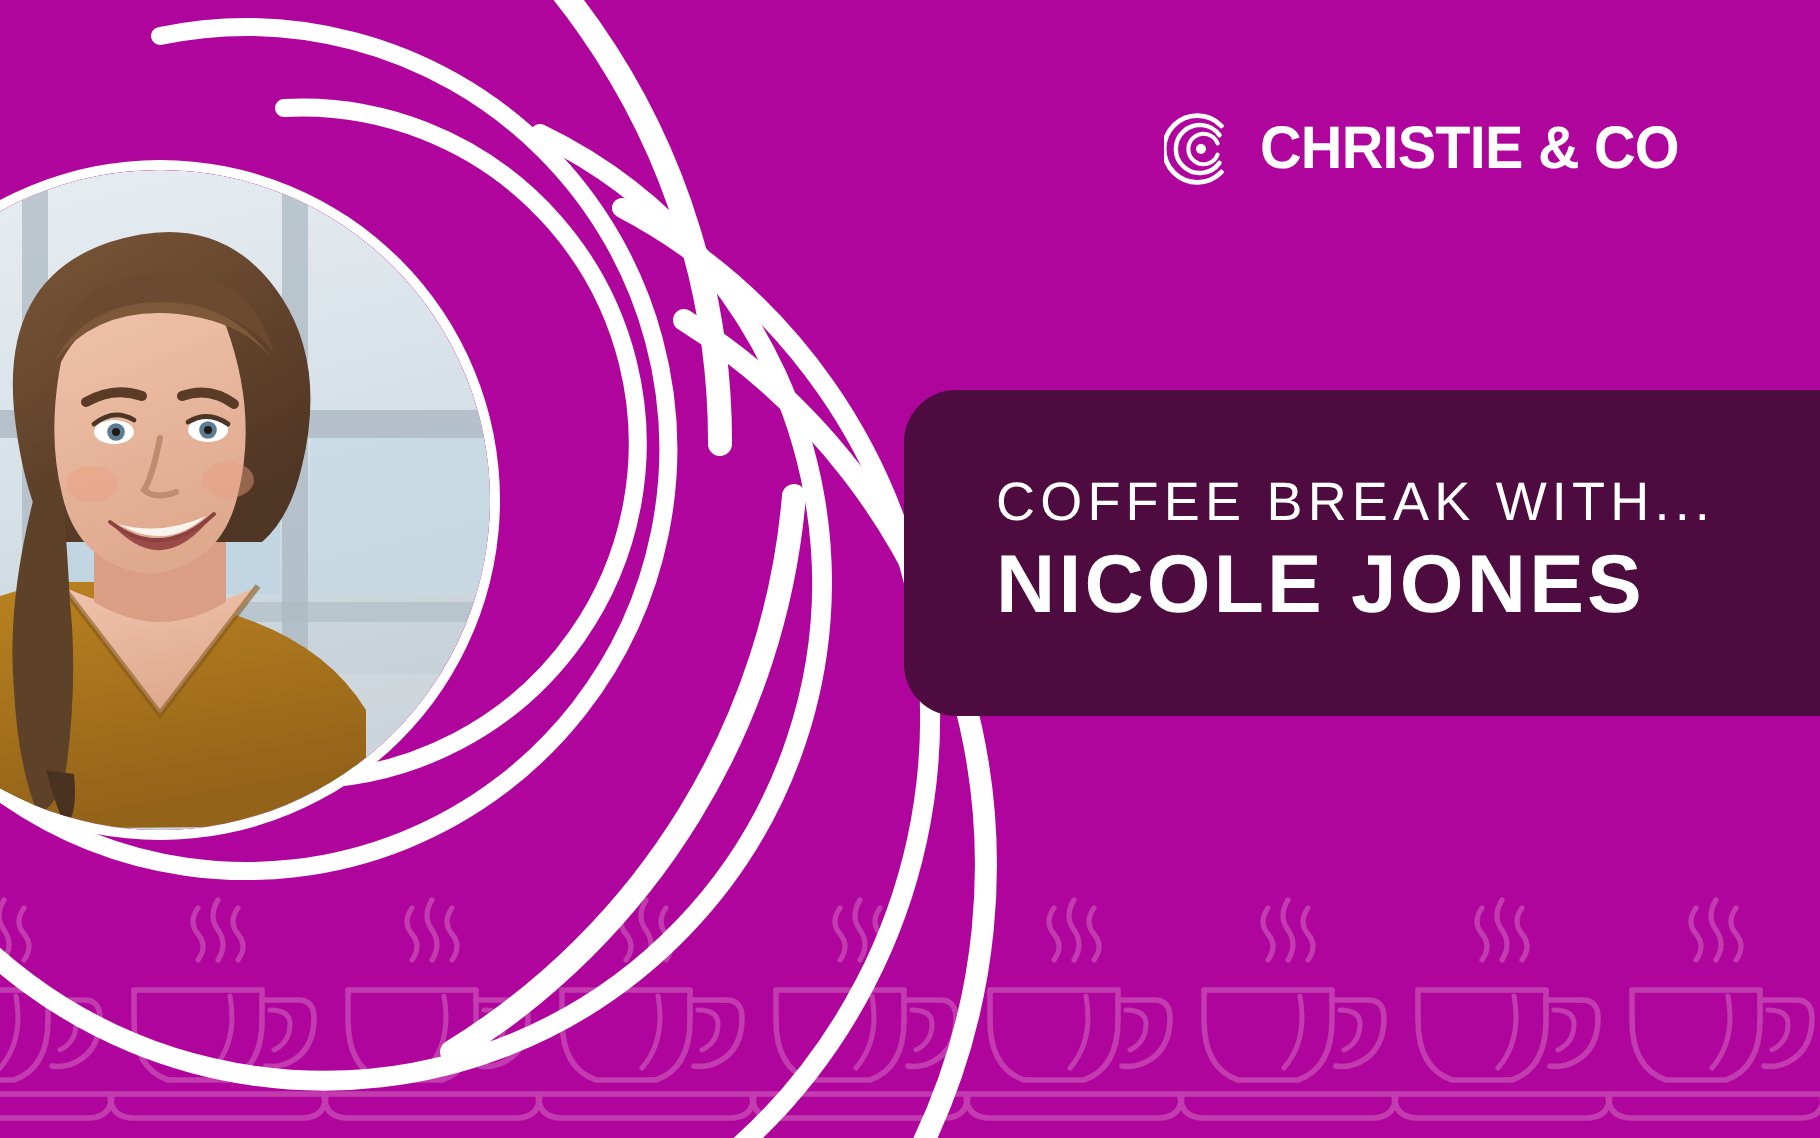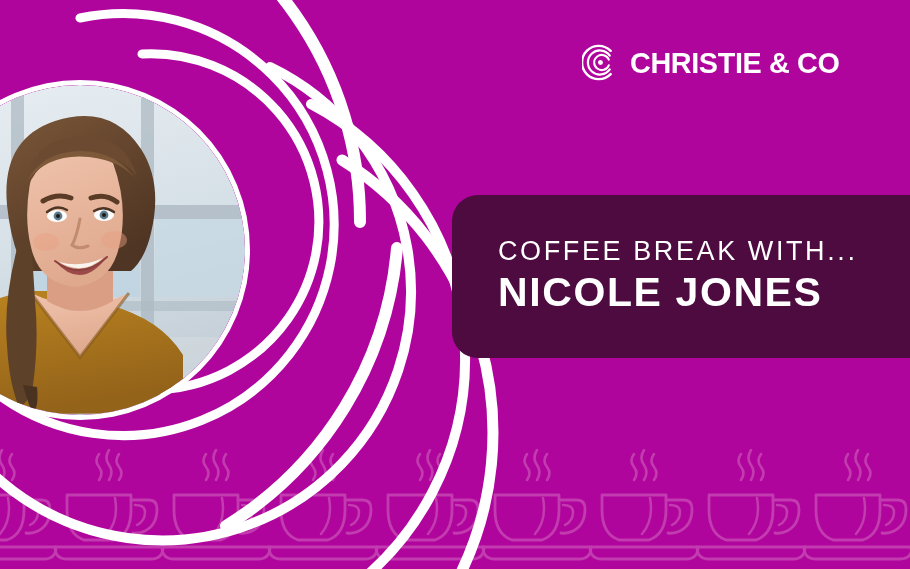--- a/index.html
+++ b/index.html
@@ -54,21 +54,21 @@
     border-radius: 50%;
     overflow: hidden;
     box-shadow: 0 0 0 5px #ffffff;
   }
   .portrait svg { display: block; }
 
   
   .logo {
     position: absolute;
     right: 62px;
-    top: 44px;
+    top: 56px;
     display: flex;
     align-items: center;
     gap: 11px;
   }
   .logo-mark { width: 37px; height: 37px; display: block; flex: 0 0 auto; }
   .logo-text {
     color: #ffffff;
     font-family: "Liberation Sans", sans-serif;
     font-size: 30px;
     font-weight: bold;

